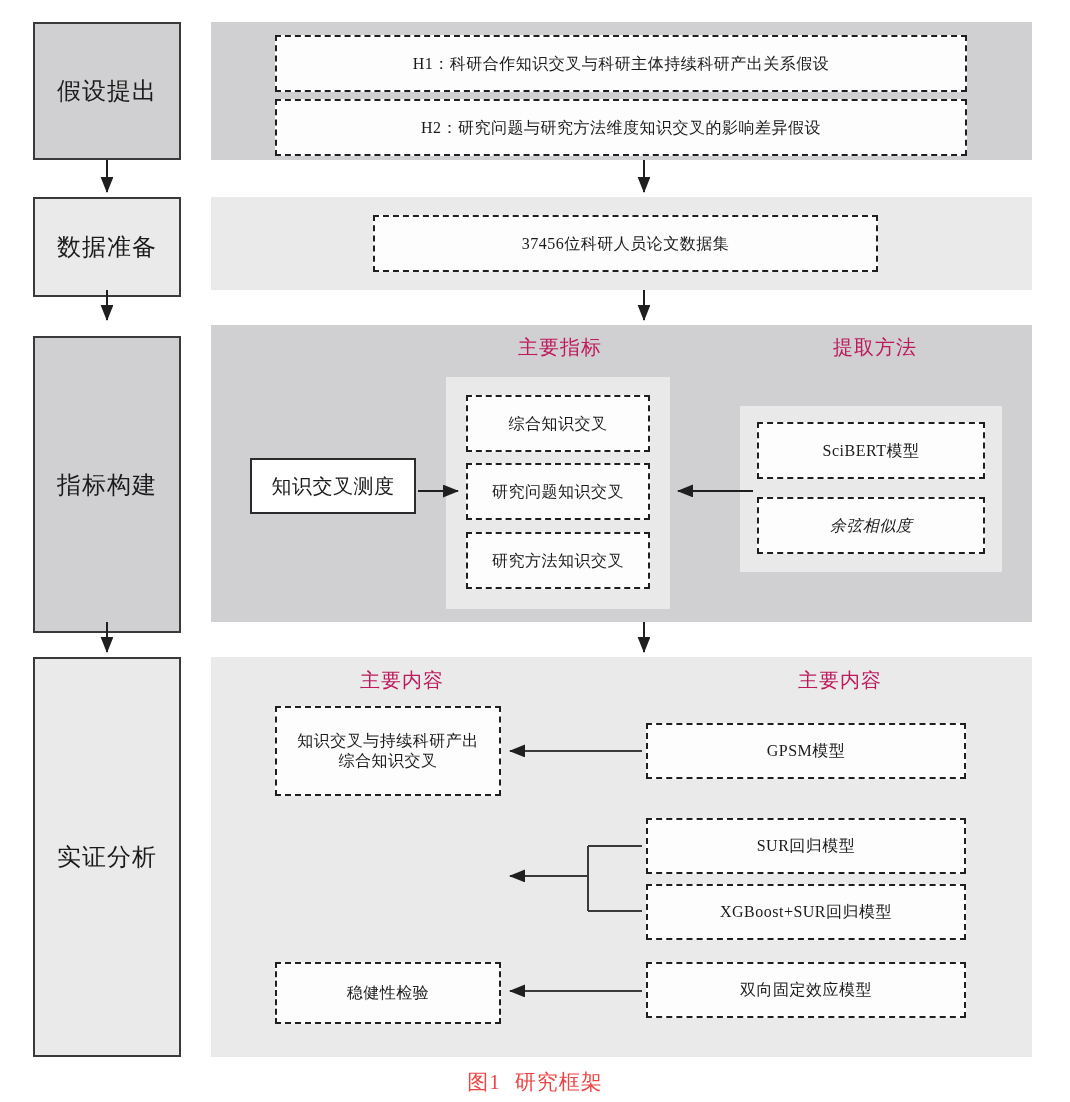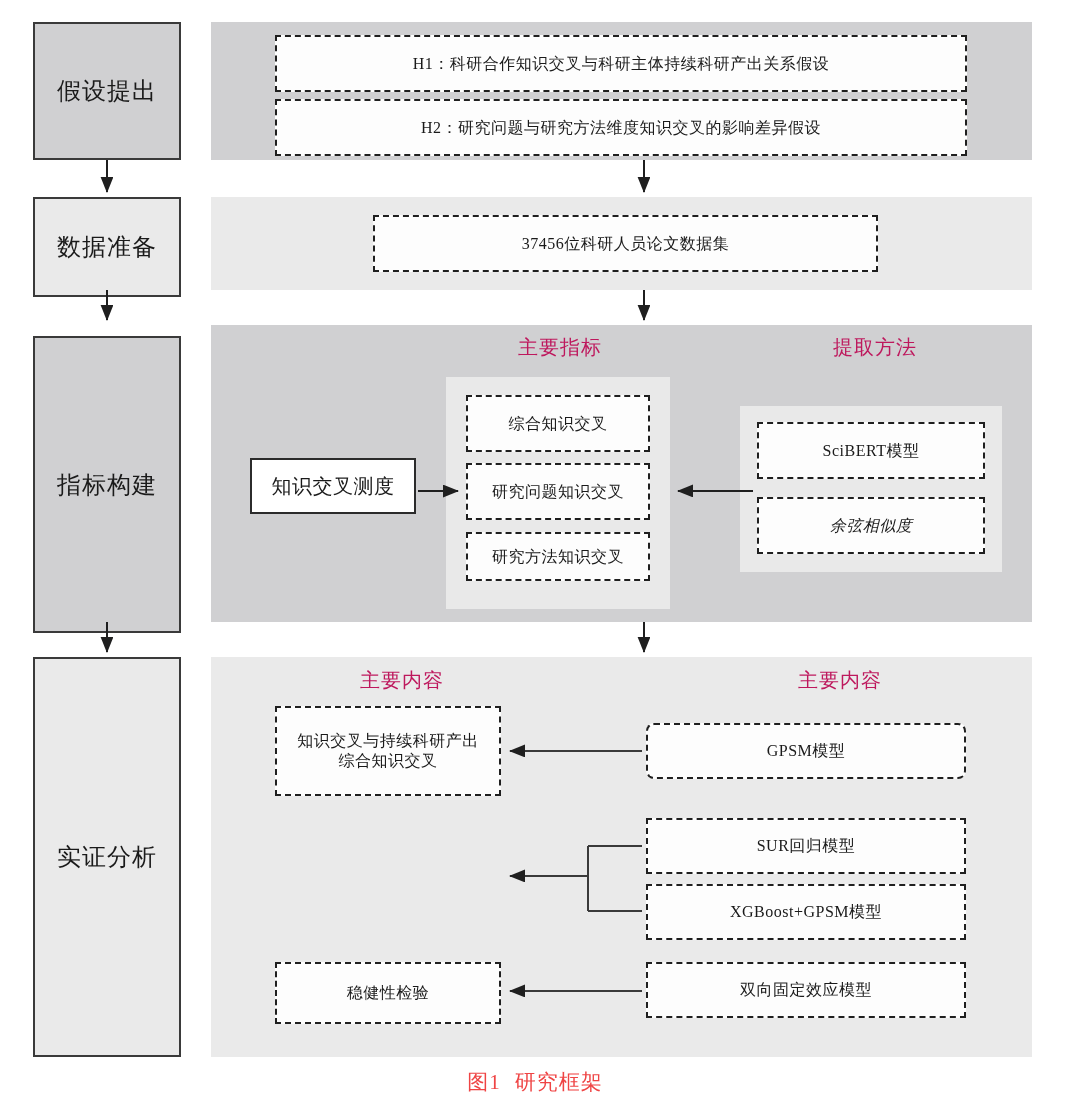--- a/index.html
+++ b/index.html
@@ -130,21 +130,21 @@
   <div class="abs sbox" style="left:250px;top:458px;width:166px;height:56px;">
     <span>知识交叉测度</span>
   </div>
 
   <div class="abs dbox" style="left:466px;top:395px;width:184px;height:57px;">
     <span>综合知识交叉</span>
   </div>
   <div class="abs dbox" style="left:466px;top:463px;width:184px;height:57px;">
     <span>研究问题知识交叉</span>
   </div>
-  <div class="abs dbox" style="left:466px;top:532px;width:184px;height:49px;">
+  <div class="abs dbox" style="left:466px;top:532px;width:184px;height:57px;">
     <span>研究方法知识交叉</span>
   </div>
 
   <div class="abs dbox" style="left:757px;top:422px;width:228px;height:57px;">
     <span>SciBERT模型</span>
   </div>
   <div class="abs dbox" style="left:757px;top:497px;width:228px;height:57px;font-style:italic;">
     <span>余弦相似度</span>
   </div>
 
@@ -156,28 +156,28 @@
   </div>
 
   <div class="abs dbox" style="left:275px;top:706px;width:226px;height:90px;white-space:pre-line;">
     <span>知识交叉与持续科研产出
 综合知识交叉</span>
   </div>
   <div class="abs dbox" style="left:275px;top:962px;width:226px;height:62px;">
     <span>稳健性检验</span>
   </div>
 
-  <div class="abs dbox" style="left:646px;top:723px;width:320px;height:56px;border-radius:8px;">
+  <div class="abs dbox" style="left:646px;top:723px;width:320px;height:56px;">
     <span>GPSM模型</span>
   </div>
   <div class="abs dbox" style="left:646px;top:818px;width:320px;height:56px;">
     <span>SUR回归模型</span>
   </div>
   <div class="abs dbox" style="left:646px;top:884px;width:320px;height:56px;">
-    <span>XGBoost+GPSM模型</span>
+    <span>XGBoost+SUR回归模型</span>
   </div>
   <div class="abs dbox" style="left:646px;top:962px;width:320px;height:56px;">
     <span>双向固定效应模型</span>
   </div>
 
   <svg class="wires" viewBox="0 0 1070 1102">
     <defs>
       <marker id="ah" markerWidth="9" markerHeight="9" refX="7.5" refY="3.2" orient="auto" markerUnits="strokeWidth">
         <path d="M0,0 L8,3.2 L0,6.4 Z" fill="#1f1f1f"></path>
       </marker>

